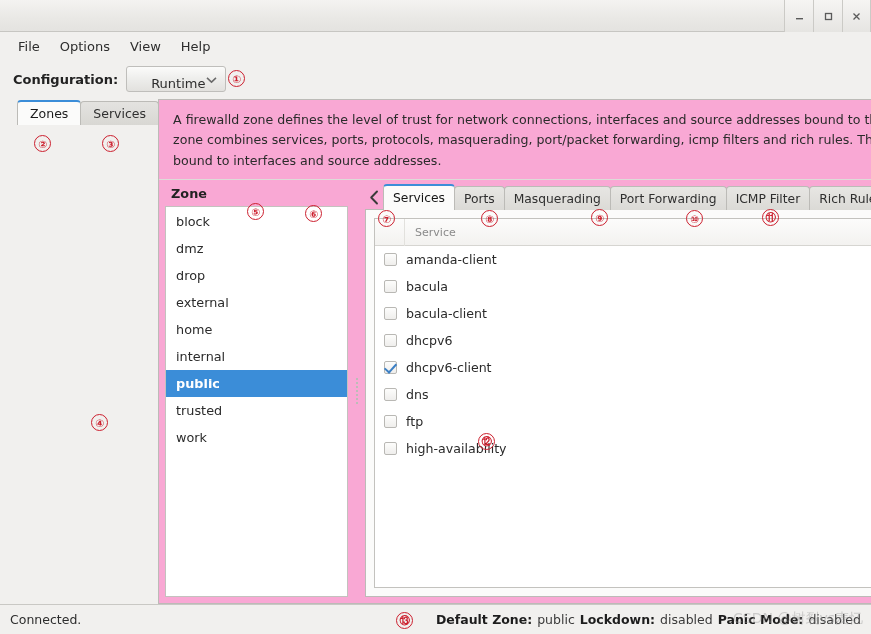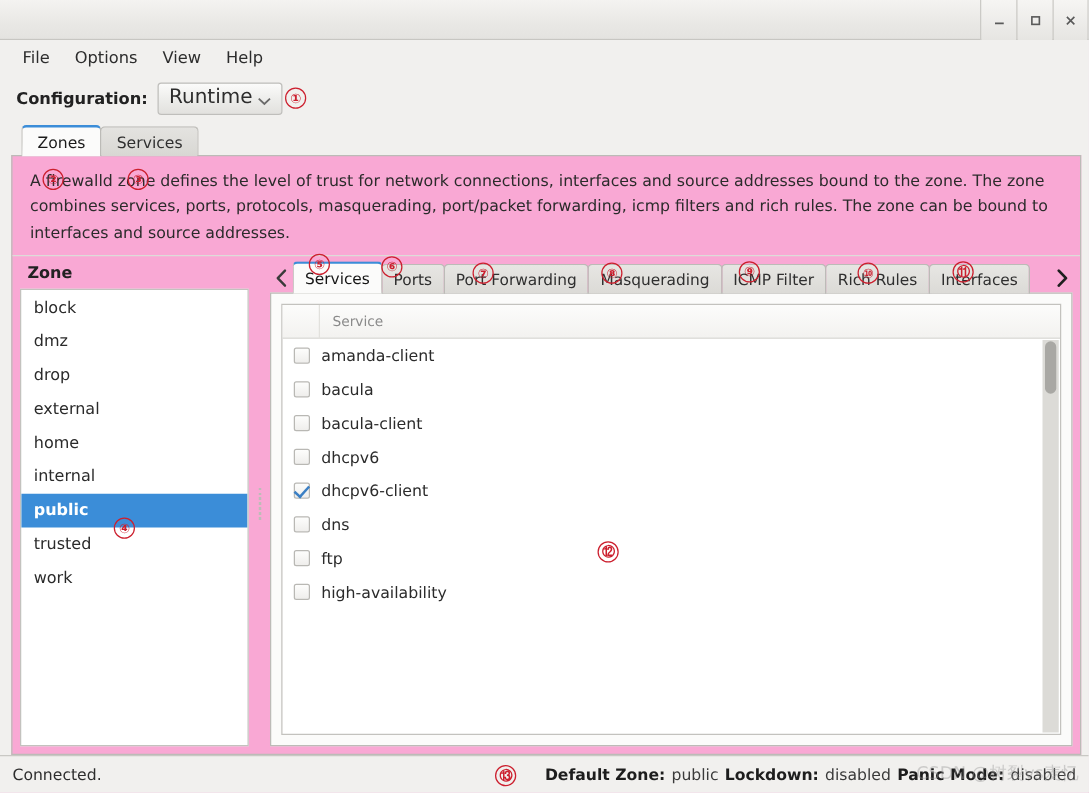--- a/index.html
+++ b/index.html
@@ -93,38 +93,37 @@
     color: #222;
   }
   .combo {
     position: relative;
     width: 100px;
     height: 26px;
     background: linear-gradient(to bottom, #fbfbfa 0%, #ececea 55%, #e2e1de 100%);
     border: 1px solid #bfbebb;
     border-radius: 3px;
     display: flex;
-    align-items: flex-start;
-    padding: 0 8px;
-    font-size: 16px;
+    align-items: flex-end;
+    padding: 0 24px;
+    font-size: 13px;
     color: #2d2d2d;
     cursor: pointer;
   }
   .combo .combo-arrow {
     position: absolute;
     right: 8px; top: 50%;
     transform: translateY(-50%);
   }
 
   
   .notebook-outer {
     flex: 1 1 auto;
     margin: 2px 6px 0 9px;
     display: flex;
-    flex-direction: column;
     min-height: 0;
   }
   .tabstrip-outer {
     display: flex;
     align-items: flex-end;
     height: 25px;
     padding-left: 8px;
     position: relative;
     z-index: 3;
   }
@@ -516,22 +515,22 @@
 
           <div class="tabstrip-inner">
             <div class="tab-scroll">
               <svg width="11" height="15" viewBox="0 0 11 15">
                 <path d="M8 1.5 L2.2 7.5 L8 13.5" stroke="#3a3a3a" stroke-width="1.9" fill="none" stroke-linecap="round" stroke-linejoin="round"></path>
               </svg>
             </div>
             <div class="tabs-inner-wrap">
               <div class="tab-inner active">Services</div>
               <div class="tab-inner">Ports</div>
+              <div class="tab-inner">Masquerading</div>
               <div class="tab-inner">Port Forwarding</div>
-              <div class="tab-inner">Masquerading</div>
               <div class="tab-inner">ICMP Filter</div>
               <div class="tab-inner">Rich Rules</div>
               <div class="tab-inner">Interfaces</div>
             </div>
             <div class="tab-scroll">
               <svg width="11" height="15" viewBox="0 0 11 15">
                 <path d="M3 1.5 L8.8 7.5 L3 13.5" stroke="#1f1f1f" stroke-width="2.2" fill="none" stroke-linecap="round" stroke-linejoin="round"></path>
               </svg>
             </div>
           </div>

